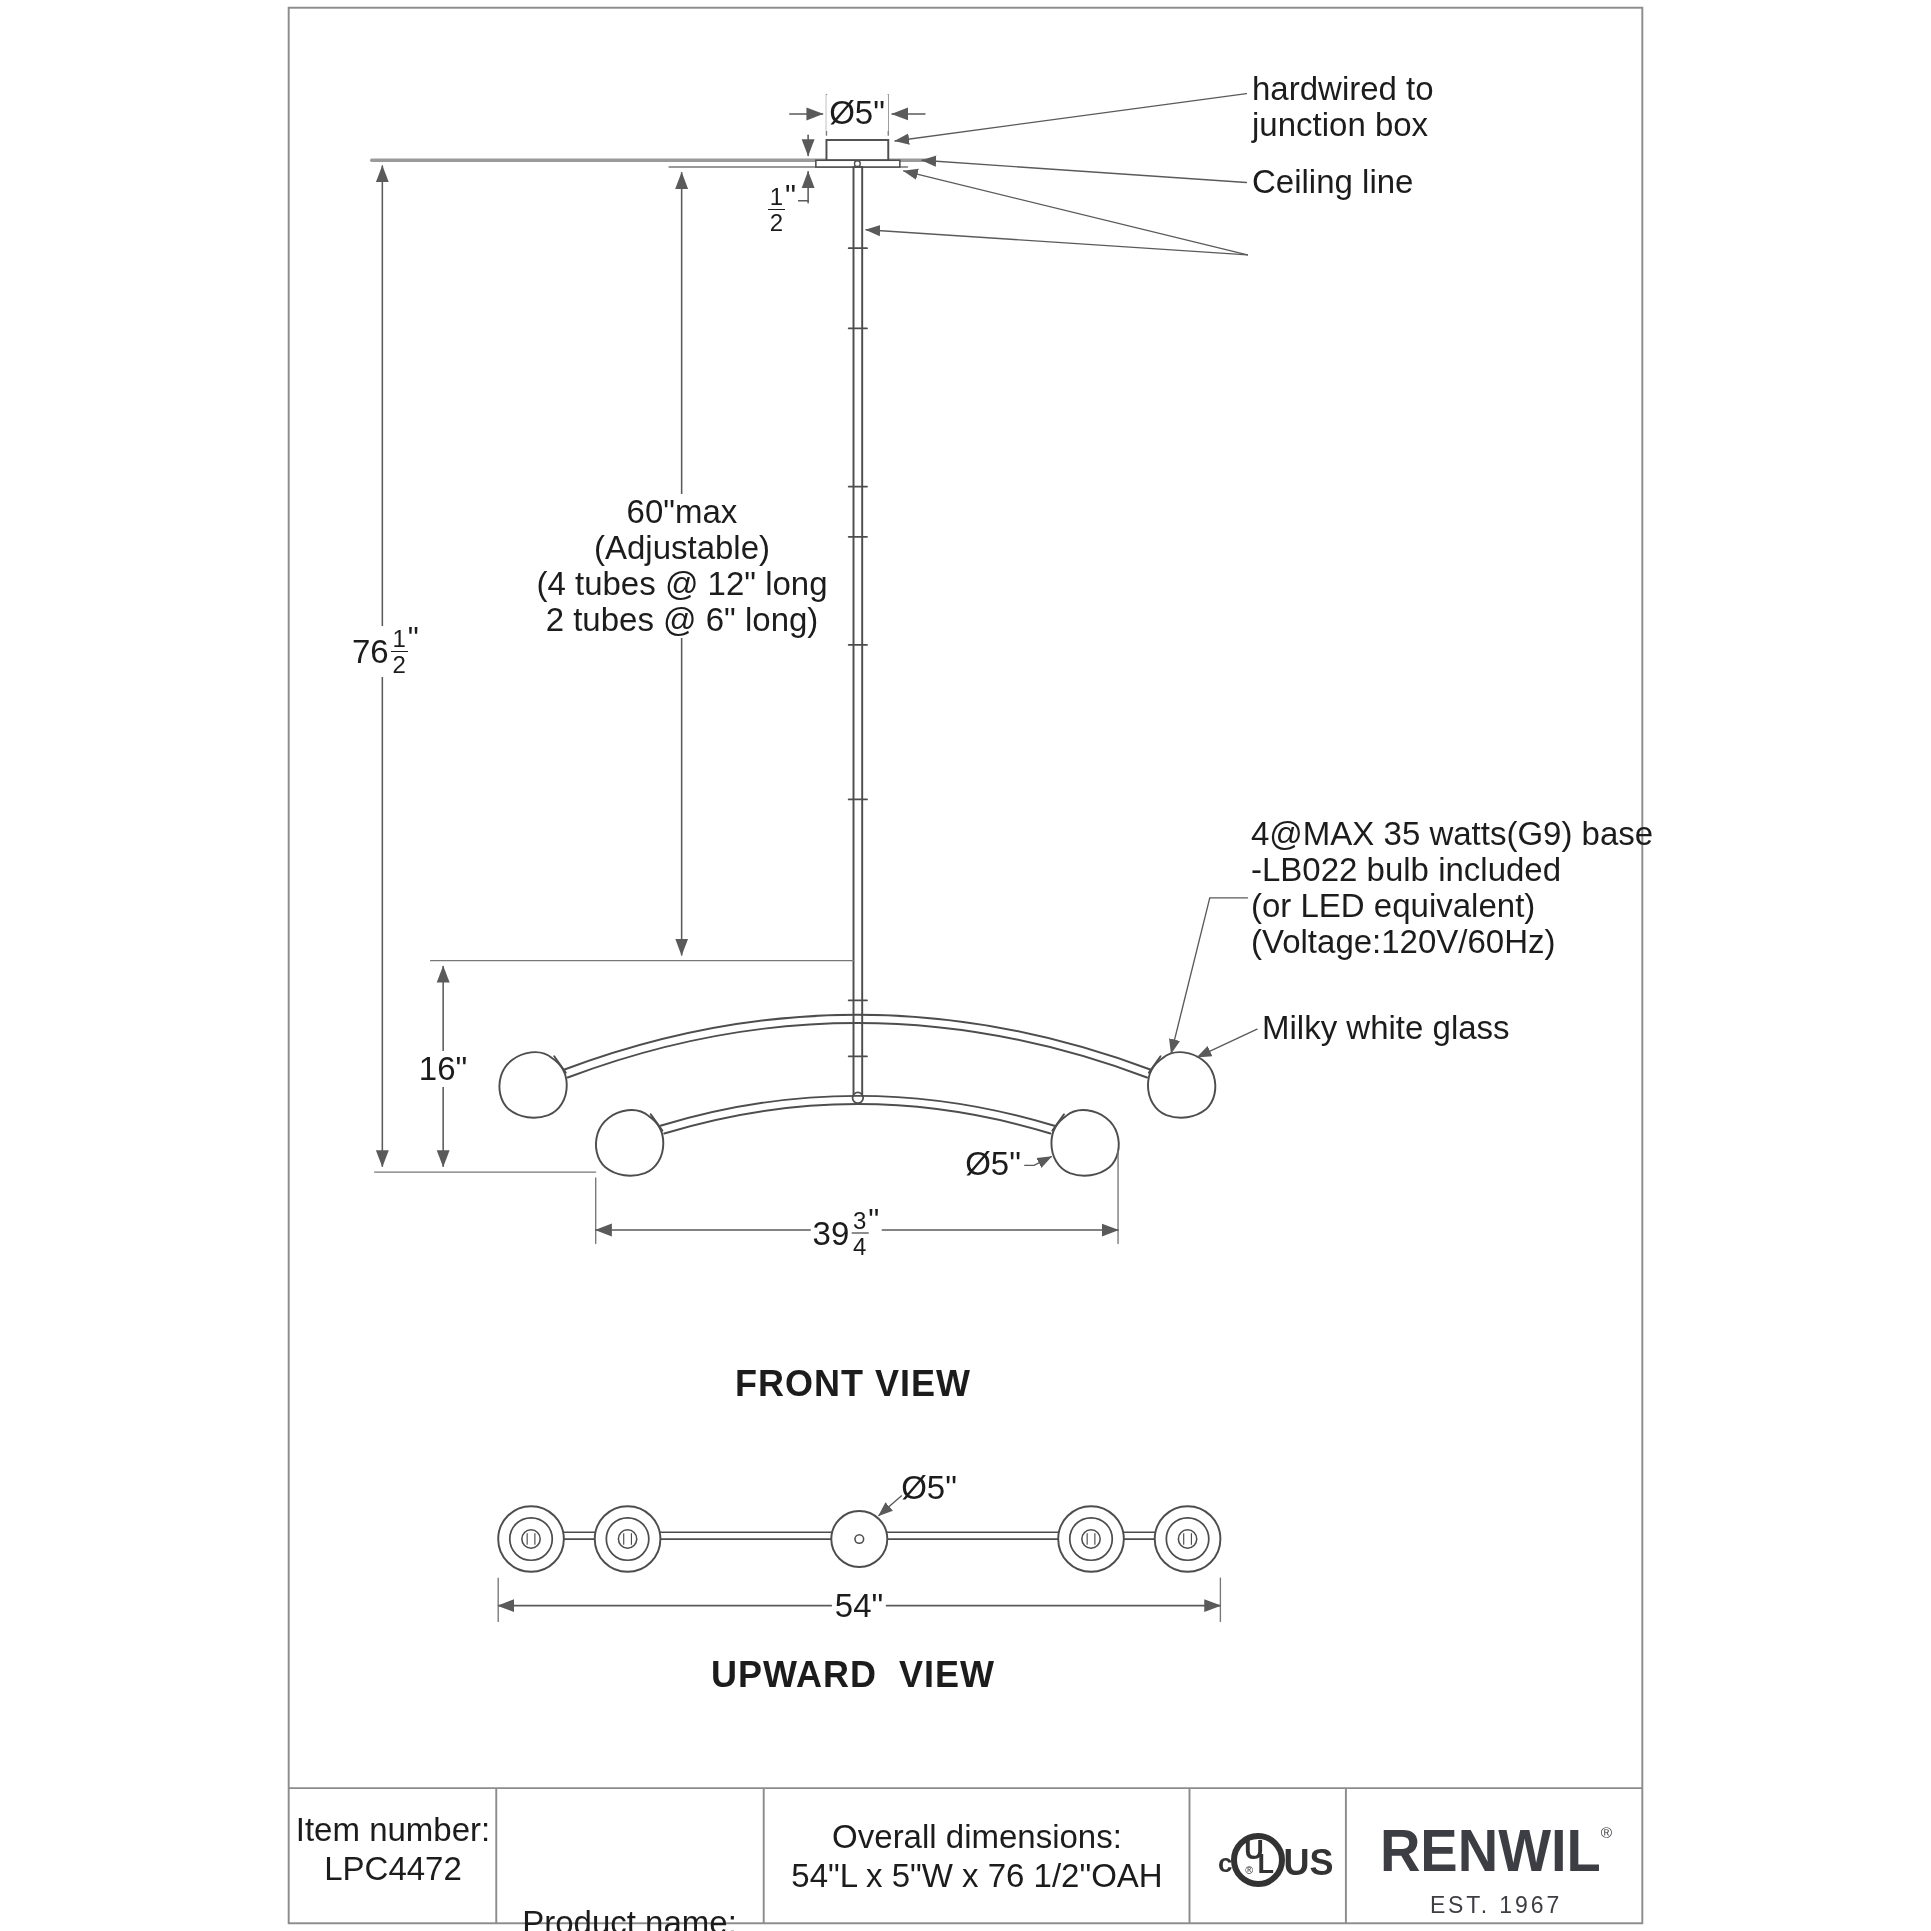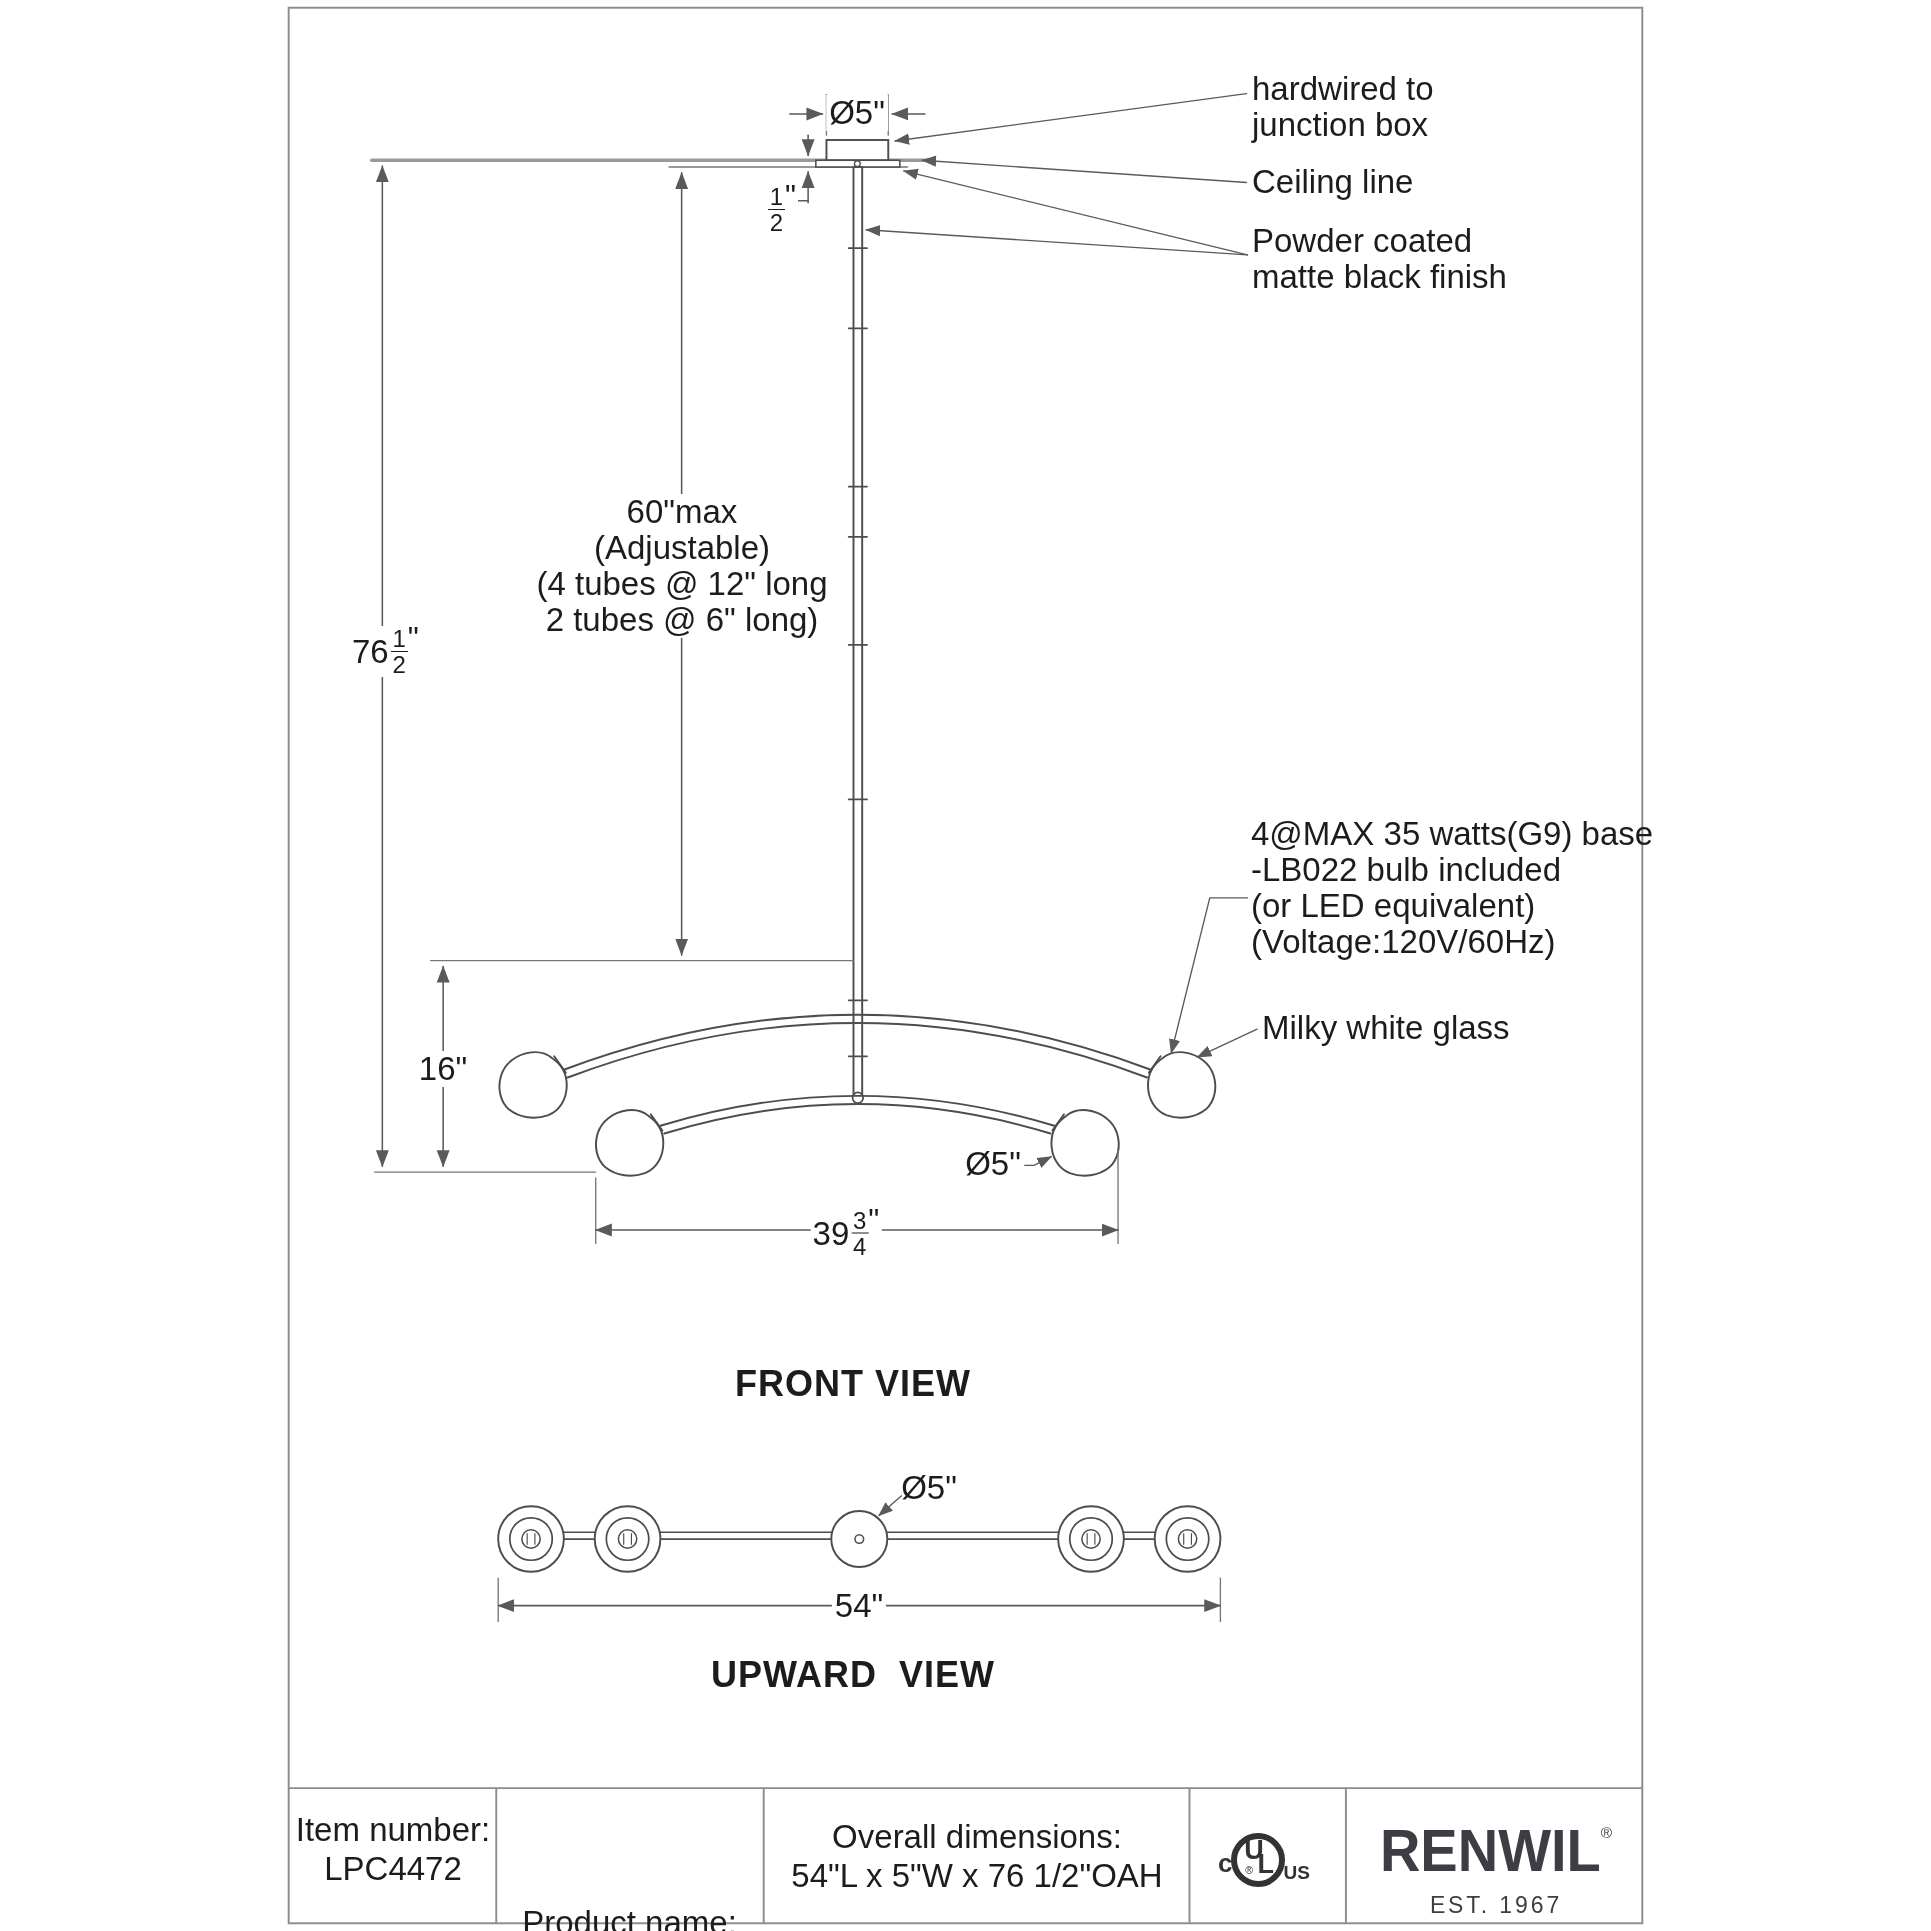--- a/index.html
+++ b/index.html
@@ -21,21 +21,21 @@
   
   .tb-cell{position:absolute;z-index:2;display:flex;flex-direction:column;align-items:center;
            justify-content:center;text-align:center;font-size:33px;line-height:39px;}
   
   .ulwrap{position:absolute;z-index:2;display:flex;align-items:flex-end;}
   .ul-c{font-size:26px;font-weight:bold;color:#333;margin-right:-1.9px;margin-bottom:7.7px;}
   .ul-circle{position:relative;width:42px;height:42px;border:6.8px solid #333;border-radius:50%;}
   .ul-u{position:absolute;left:7.7px;top:-3.9px;font-size:27px;font-weight:bold;color:#333;}
   .ul-l{position:absolute;left:21px;top:9.7px;font-size:27px;font-weight:bold;color:#333;}
   .ul-reg{position:absolute;left:8.7px;top:25px;font-size:10.6px;color:#333;}
-  .ul-us{font-size:19px;font-weight:bold;color:#333;margin-left:-1px;margin-bottom:3px;}
+  .ul-us{font-size:36px;font-weight:bold;color:#333;margin-left:-1px;margin-bottom:3px;}
   
   .brand{position:absolute;z-index:2;text-align:center;color:#3d3d44;}
   .brand-name{font-size:56px;font-weight:800;letter-spacing:0px;line-height:56px;transform:scaleY(1.05);display:inline-block;}
   .brand-reg{font-size:15.4px;vertical-align:top;line-height:19.3px;}
   .brand-est{font-size:23px;letter-spacing:2.9px;line-height:25px;margin-top:14px;}
 </style>
 </head>
 <body>
 
 <div class="sheet">
@@ -210,24 +210,20 @@
       </span>
   </div>
 
   <div class="lbl ml" style="left:1252px;top:71px;">
     <div>hardwired to</div>
     <div>junction box</div>
   </div>
 
   <div class="lbl ml" style="left:1252px;top:164px;">Ceiling line</div>
 
-  <div class="lbl ml" style="left:1252px;top:223px;">
-    <div>Powder coated</div>
-    <div>matte black finish</div>
-  </div>
 
   <div class="lbl" style="left:350px;top:626px;">
     <span class="dimfrac">
         <span class="whole">76</span>
         <span class="frac">
           <span class="fnum">1</span>
           <span class="fden">2</span>
         </span>
         <span class="funit">"</span>
       </span>

